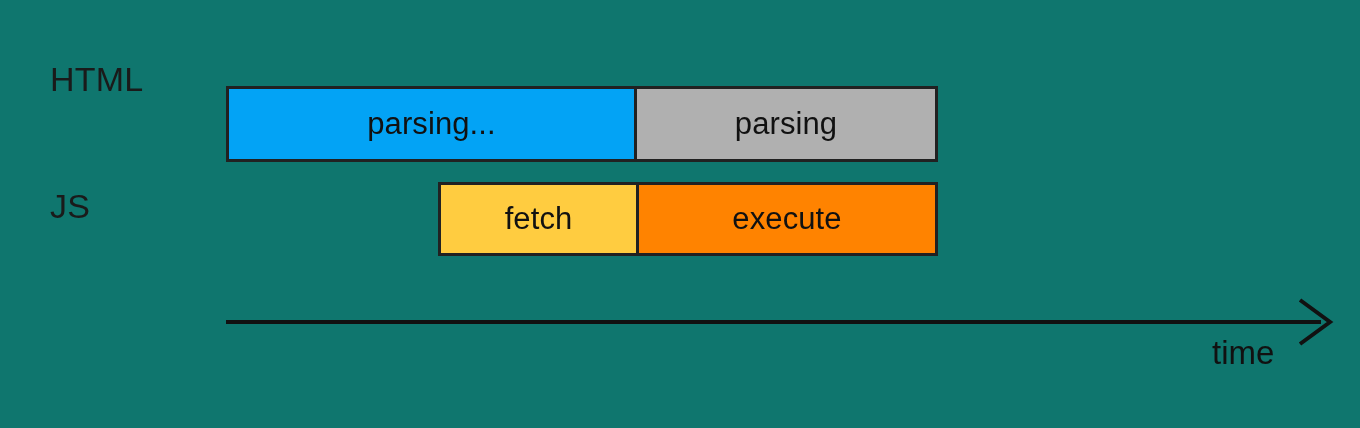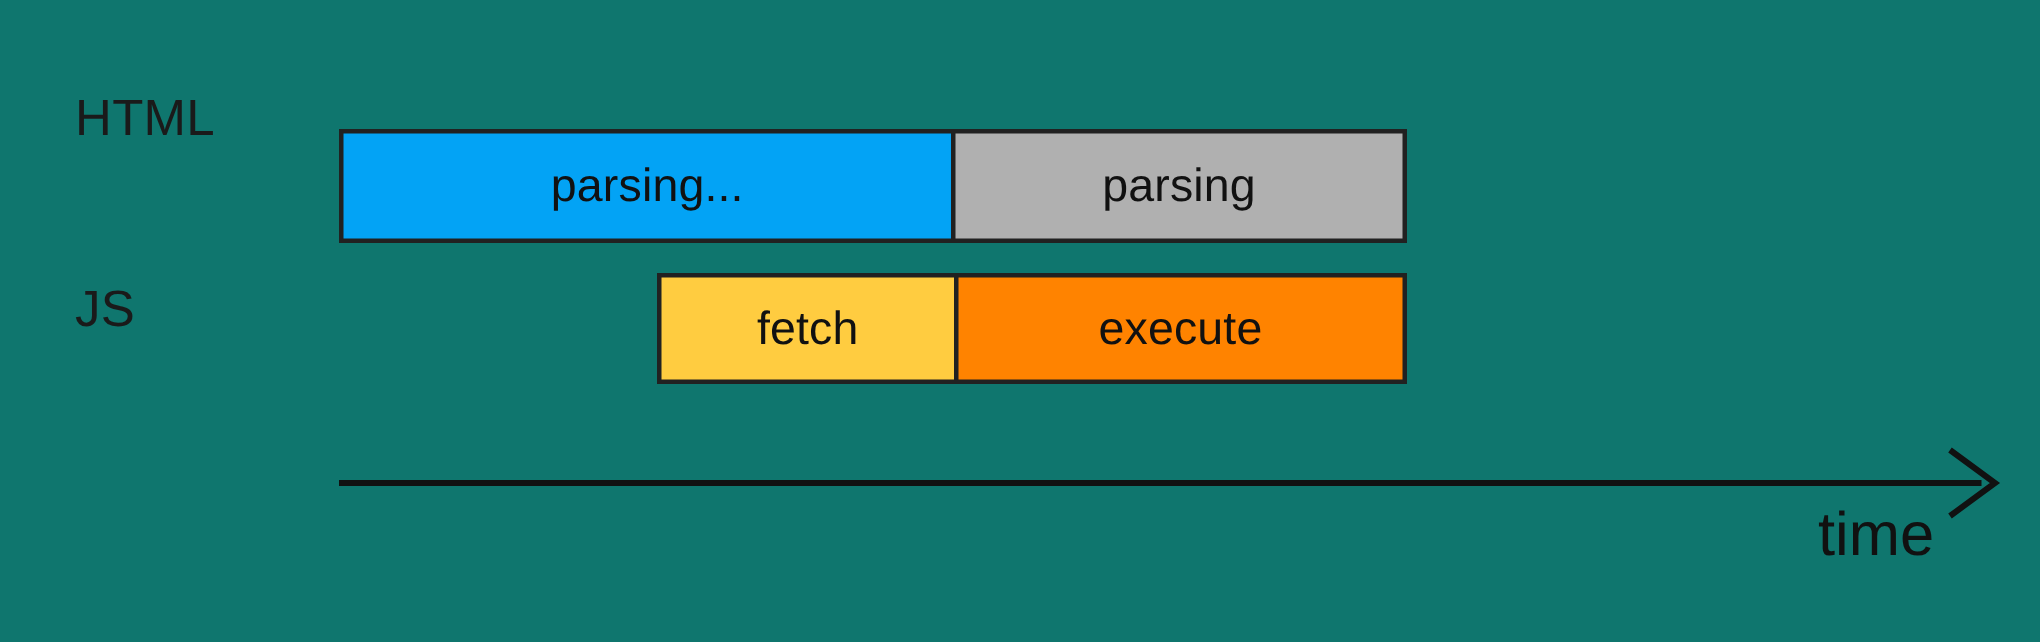--- a/index.html
+++ b/index.html
@@ -76,21 +76,21 @@
     position: absolute;
     left: 216px;
     top: 296px;
     width: 1130px;
     height: 60px;
   }
   #time-label {
     position: absolute;
     left: 1212px;
     top: 336px;
-    font-size: 41px;
+    font-size: 33px;
     line-height: 1;
     color: #111111;
     white-space: nowrap;
   }
 </style>
 </head>
 <body>
 
 <div id="diagram">
 

